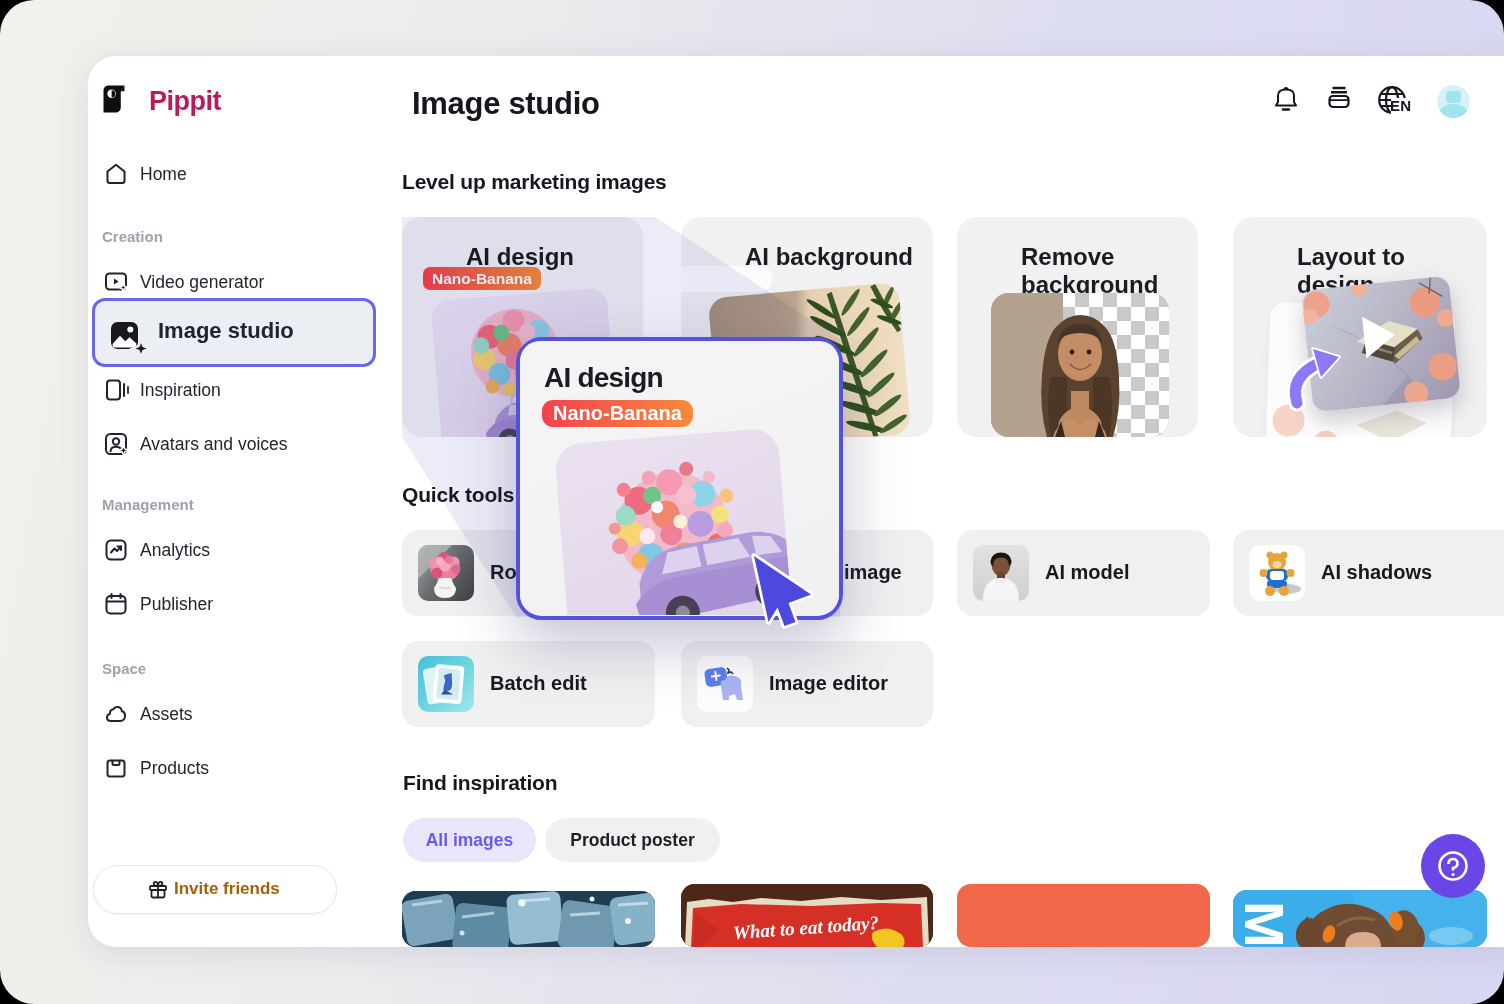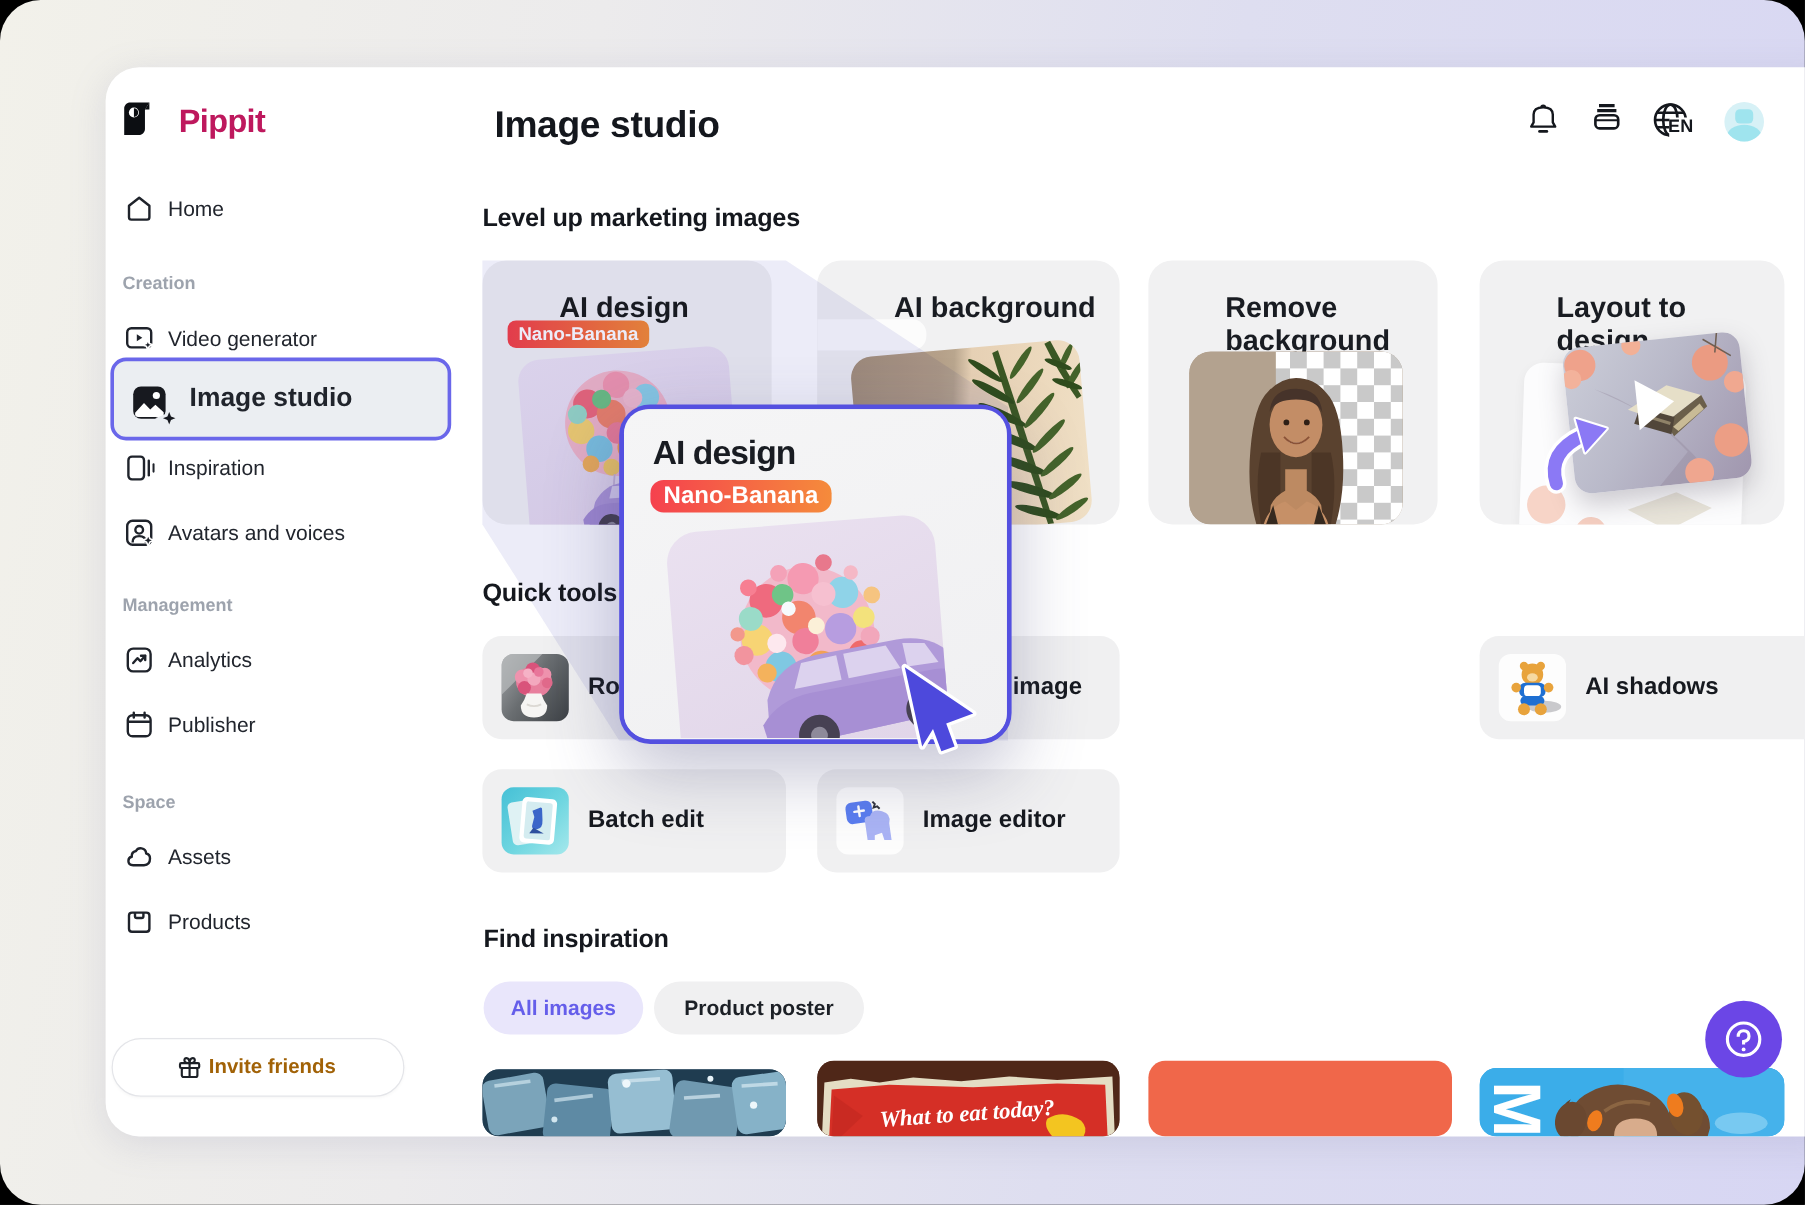--- a/index.html
+++ b/index.html
@@ -340,20 +340,32 @@
             <circle cx="31" cy="15" r="4" fill="#e8769a"></circle>
       <path d="M21 33 Q19 39 16 43 Q16 53 27 53 Q38 53 38 43 Q35 39 33 33 Z" fill="#f6f5f3"></path>
       <path d="M21 42 Q27 45 33 42" stroke="#dcd9d4" stroke-width="1.5" fill="none"></path>
           </svg>
     </div>
     <div class="qt">Rose poster</div>
   </div>
   <div class="qcard" style="left:593px; top:474px; width:252px;">
     <div class="qthumb" style="background:#d8d2ca;"></div>
     <div class="qt" style="left:74px;">Enhance image</div>
+  </div>
+  <div class="qcard" style="left:869px; top:474px;">
+    <div class="qthumb" style="background:linear-gradient(180deg,#e2e2e2,#cfcfd1);">
+      <svg width="56" height="56" viewBox="0 0 56 56">
+        <ellipse cx="28" cy="20" rx="9.5" ry="11" fill="#7a523a"></ellipse>
+        <path d="M17.5 16 Q19 7.5 28 7.5 Q37 7.5 38.5 16 Q38.5 20 36 21 Q36 12.5 28 12.5 Q20 12.5 20 21 Q17.5 20 17.5 16 Z" fill="#191512"></path>
+        <path d="M24 27 L32 27 L32 35 L24 35 Z" fill="#6b4631"></path>
+        <path d="M10 56 Q10 33 28 33 Q46 33 46 56 Z" fill="#f5f5f5"></path>
+        <path d="M23 33 Q28 38 33 33 L33 38 L23 38 Z" fill="#eceaea"></path>
+      </svg>
+    </div>
+    <div class="qt">AI model</div>
   </div>
   <div class="qcard" style="left:1145px; top:474px; width:290px;">
     <div class="qthumb" style="background:#fdfdfd;">
       <svg width="56" height="56" viewBox="0 0 56 56">
         <ellipse cx="38" cy="44" rx="14" ry="5" fill="#c9c9cc"></ellipse>
         <circle cx="28" cy="17" r="9" fill="#e8a33c"></circle>
             <circle cx="21" cy="10" r="3.5" fill="#e8a33c"></circle>
             <circle cx="35" cy="10" r="3.5" fill="#e8a33c"></circle>
         <ellipse cx="28" cy="19.5" rx="4.5" ry="3.5" fill="#f6d9a2"></ellipse>
         <rect x="17" y="24" width="22" height="12" rx="5" fill="#1e6fd2"></rect>

